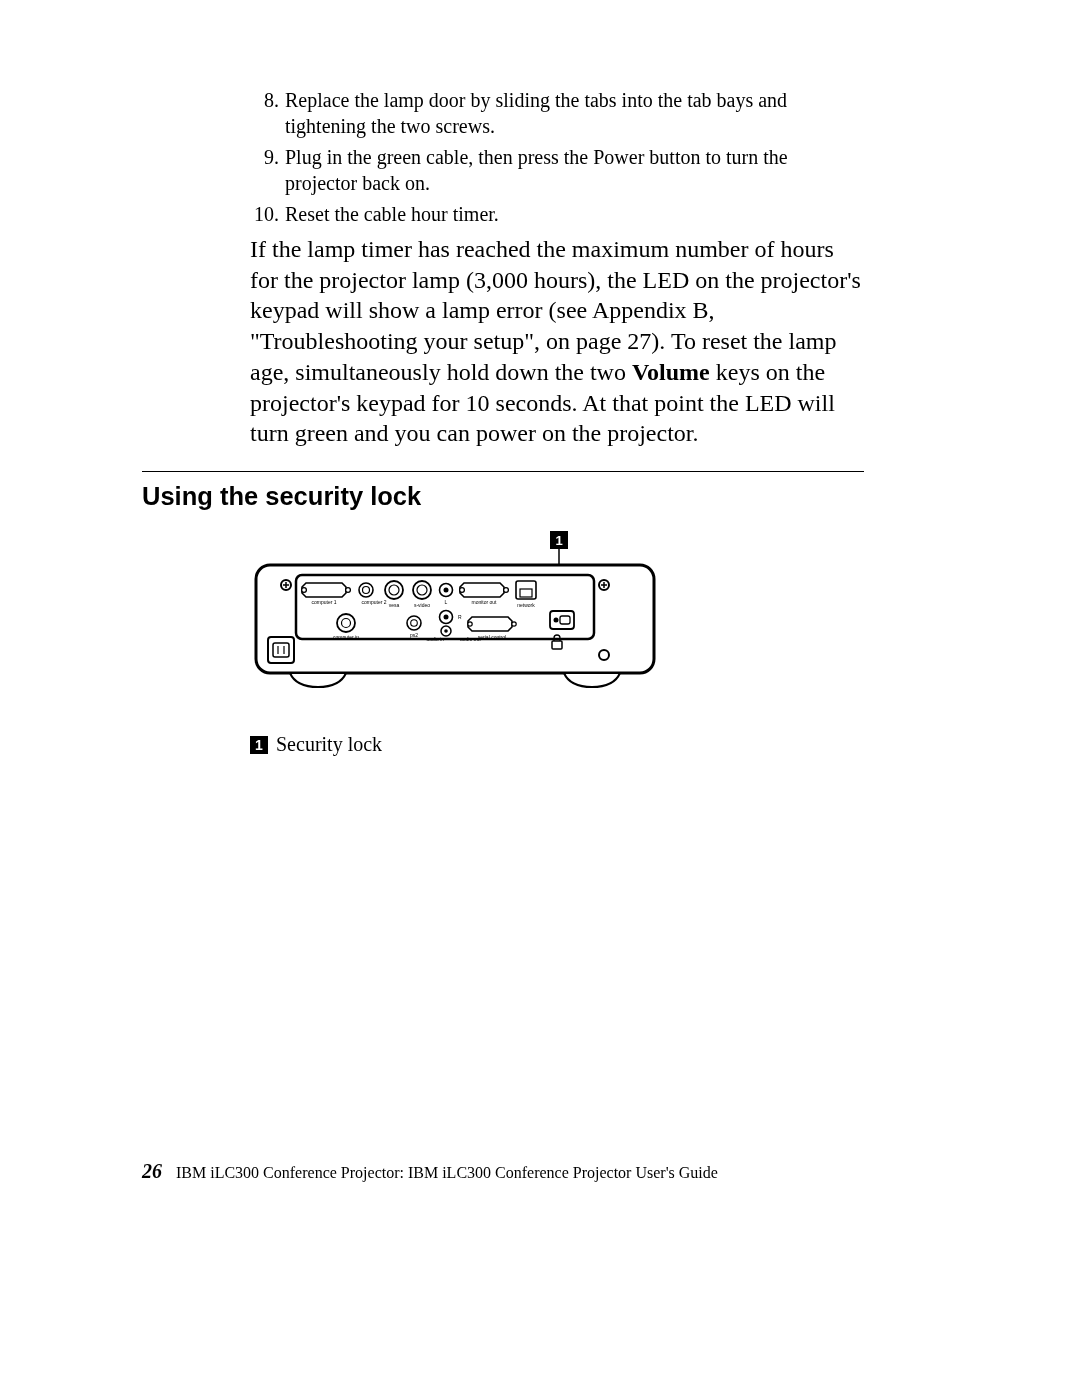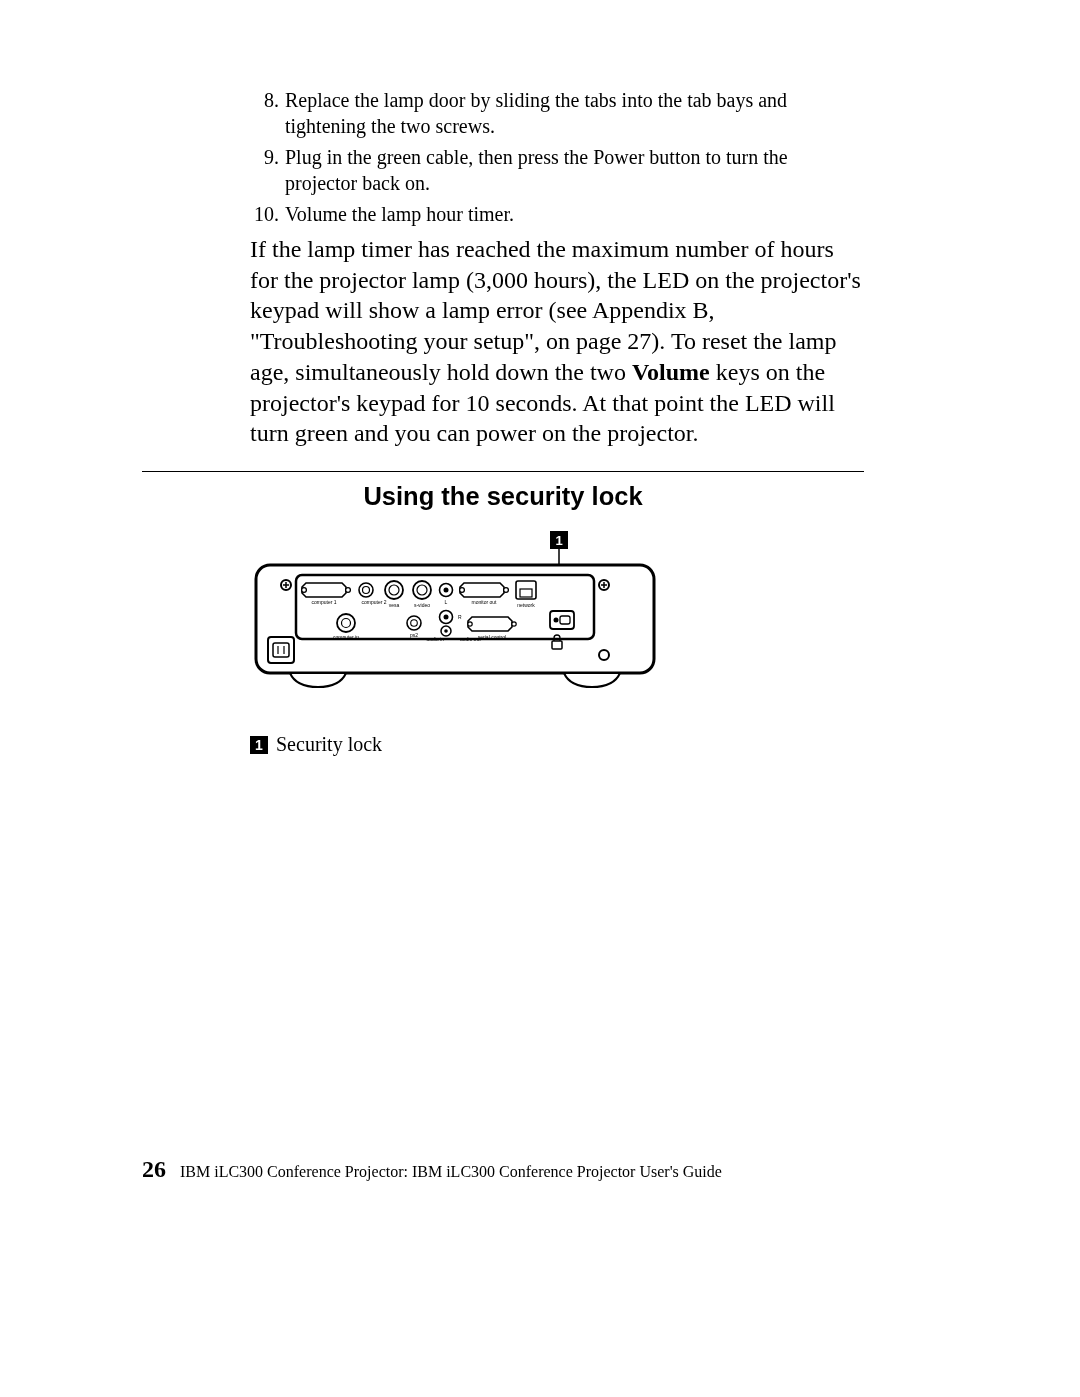--- a/index.html
+++ b/index.html
@@ -62,21 +62,20 @@
     border: none;
     border-top: 1.5px solid #000;
     margin: 6px 0 10px 0;
     width: 722px;
   }
   h2.head-rule {
     font-family: Arial, Helvetica, sans-serif;
     font-weight: bold;
     font-size: 25.5px;
     margin: 0 0 6px 0;
-    text-align: center;
   }
   .bold { font-weight: bold; }
   .callout-row {
     margin: 14px 0 0 108px;
     font-size: 20px;
   }
   .callout-num {
     display: inline-block;
     width: 18px;
     height: 18px;
@@ -95,36 +94,37 @@
     position: relative;
   }
   .footer {
     position: absolute;
     left: 142px;
     bottom: 214px;
     font-size: 16px;
   }
   .footer .pg {
     font-weight: bold;
-    font-size: 24px;
+    font-size: 20px;
     margin-right: 14px;
+    font-style: italic;
   }
   
   svg { display: block; }
 </style>
 </head>
 <body>
 
 <div class="page">
   <div class="content">
 
     <ol class="steps">
       <li>Replace the lamp door by sliding the tabs into the tab bays and tightening the two screws.</li>
       <li>Plug in the green cable, then press the Power button to turn the projector back on.</li>
-      <li>Volume the lamp hour timer.</li>
+      <li>Reset the cable hour timer.</li>
     </ol>
 
     <div class="body-block">
       <p>
         <span>If the lamp timer has reached the maximum number of hours for the projector lamp (3,000 hours), the LED on the projector's keypad will show a lamp error (see Appendix B, "Troubleshooting your setup", on page 27). To reset the lamp age, simultaneously hold down the two </span><span class="bold">Volume</span><span> keys on the projector's keypad for 10 seconds. At that point the LED will turn green and you can power on the projector.</span>
       </p>
     </div>
 
     <hr class="rule">
 

